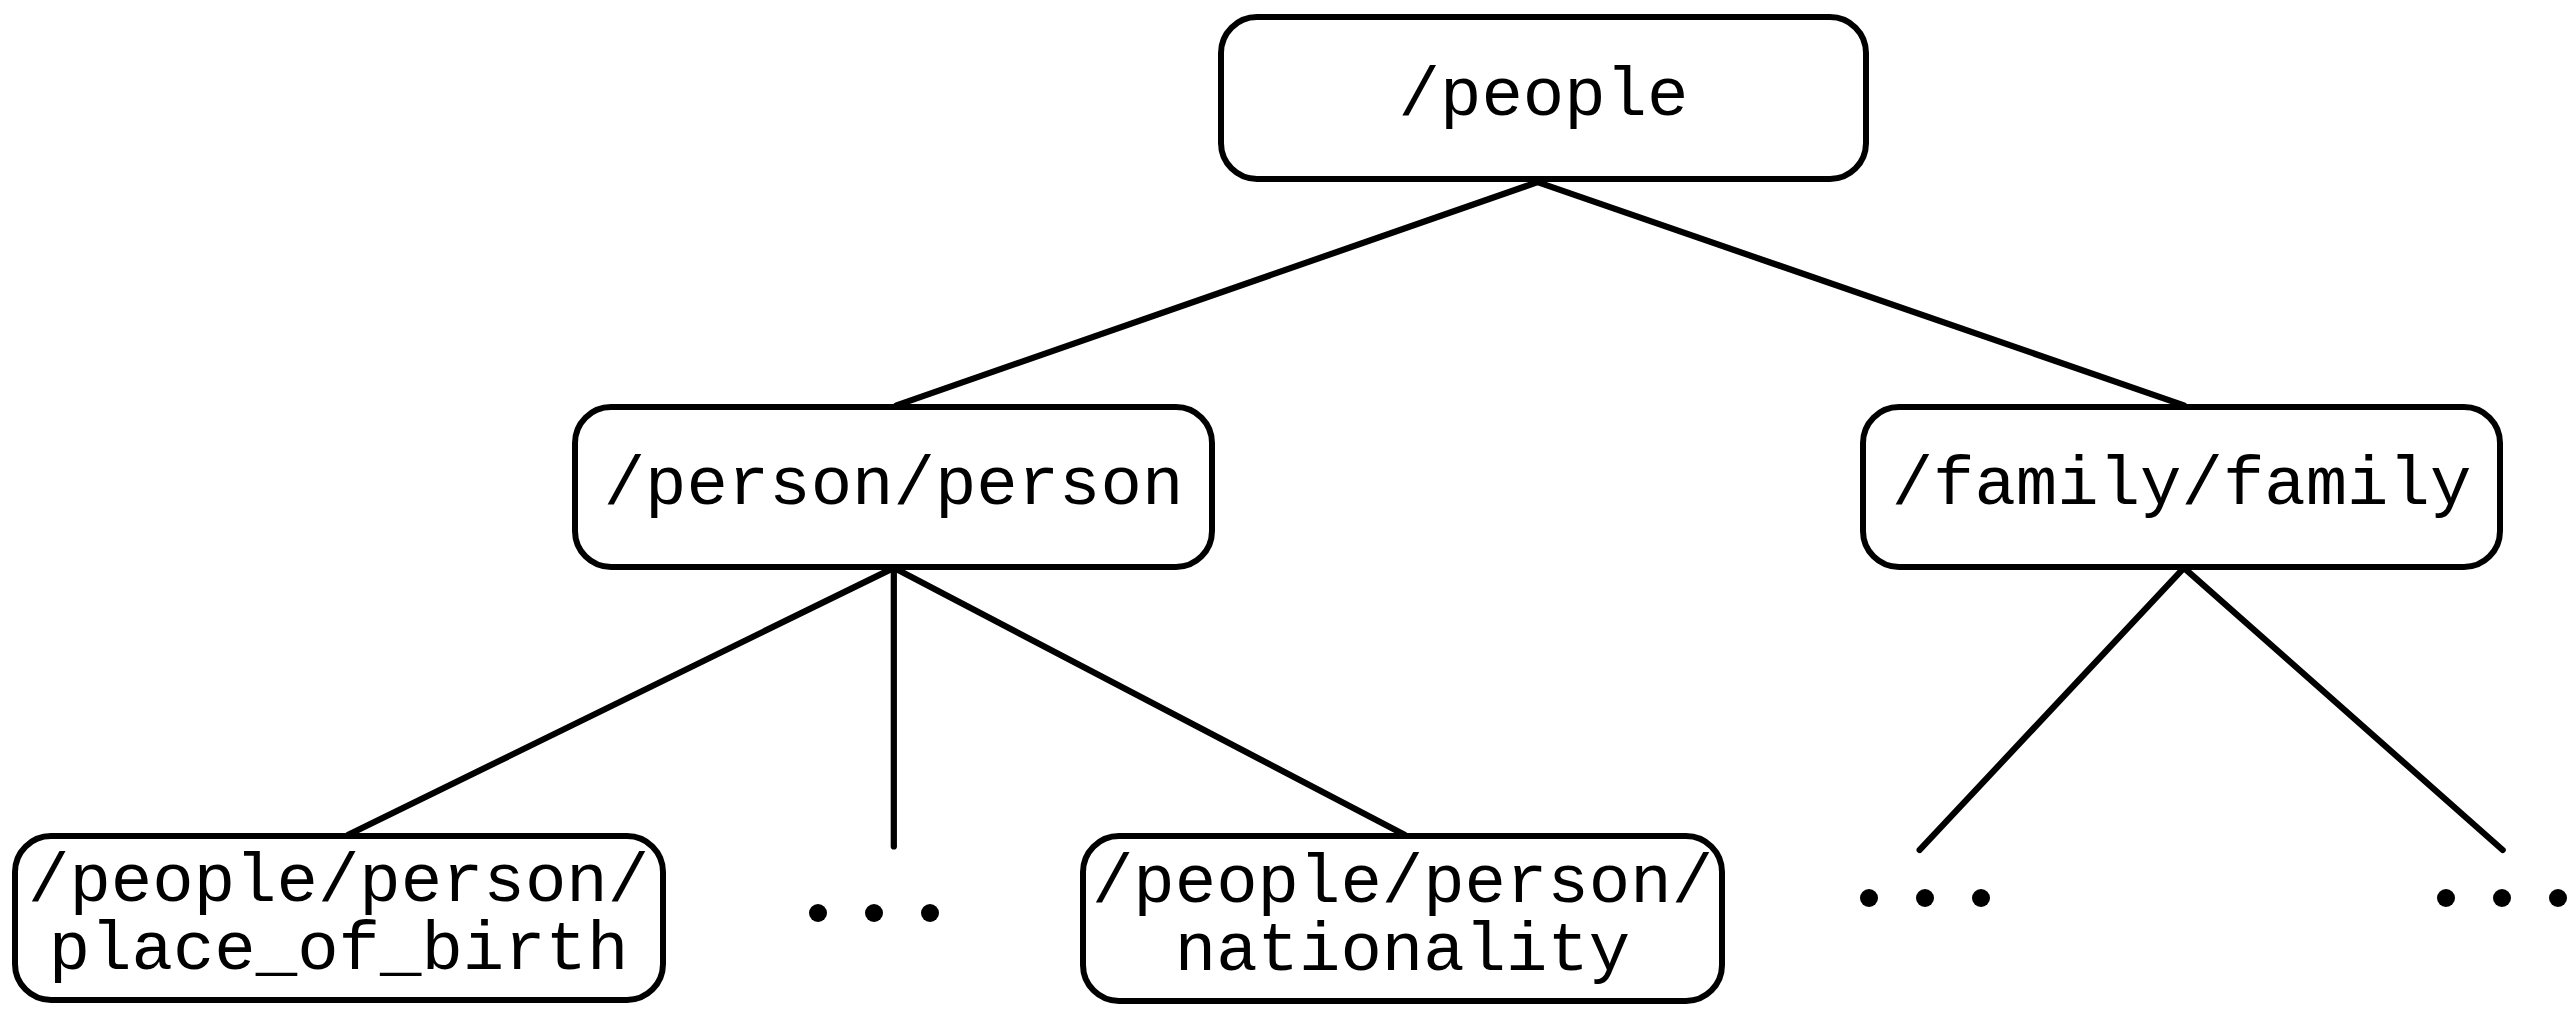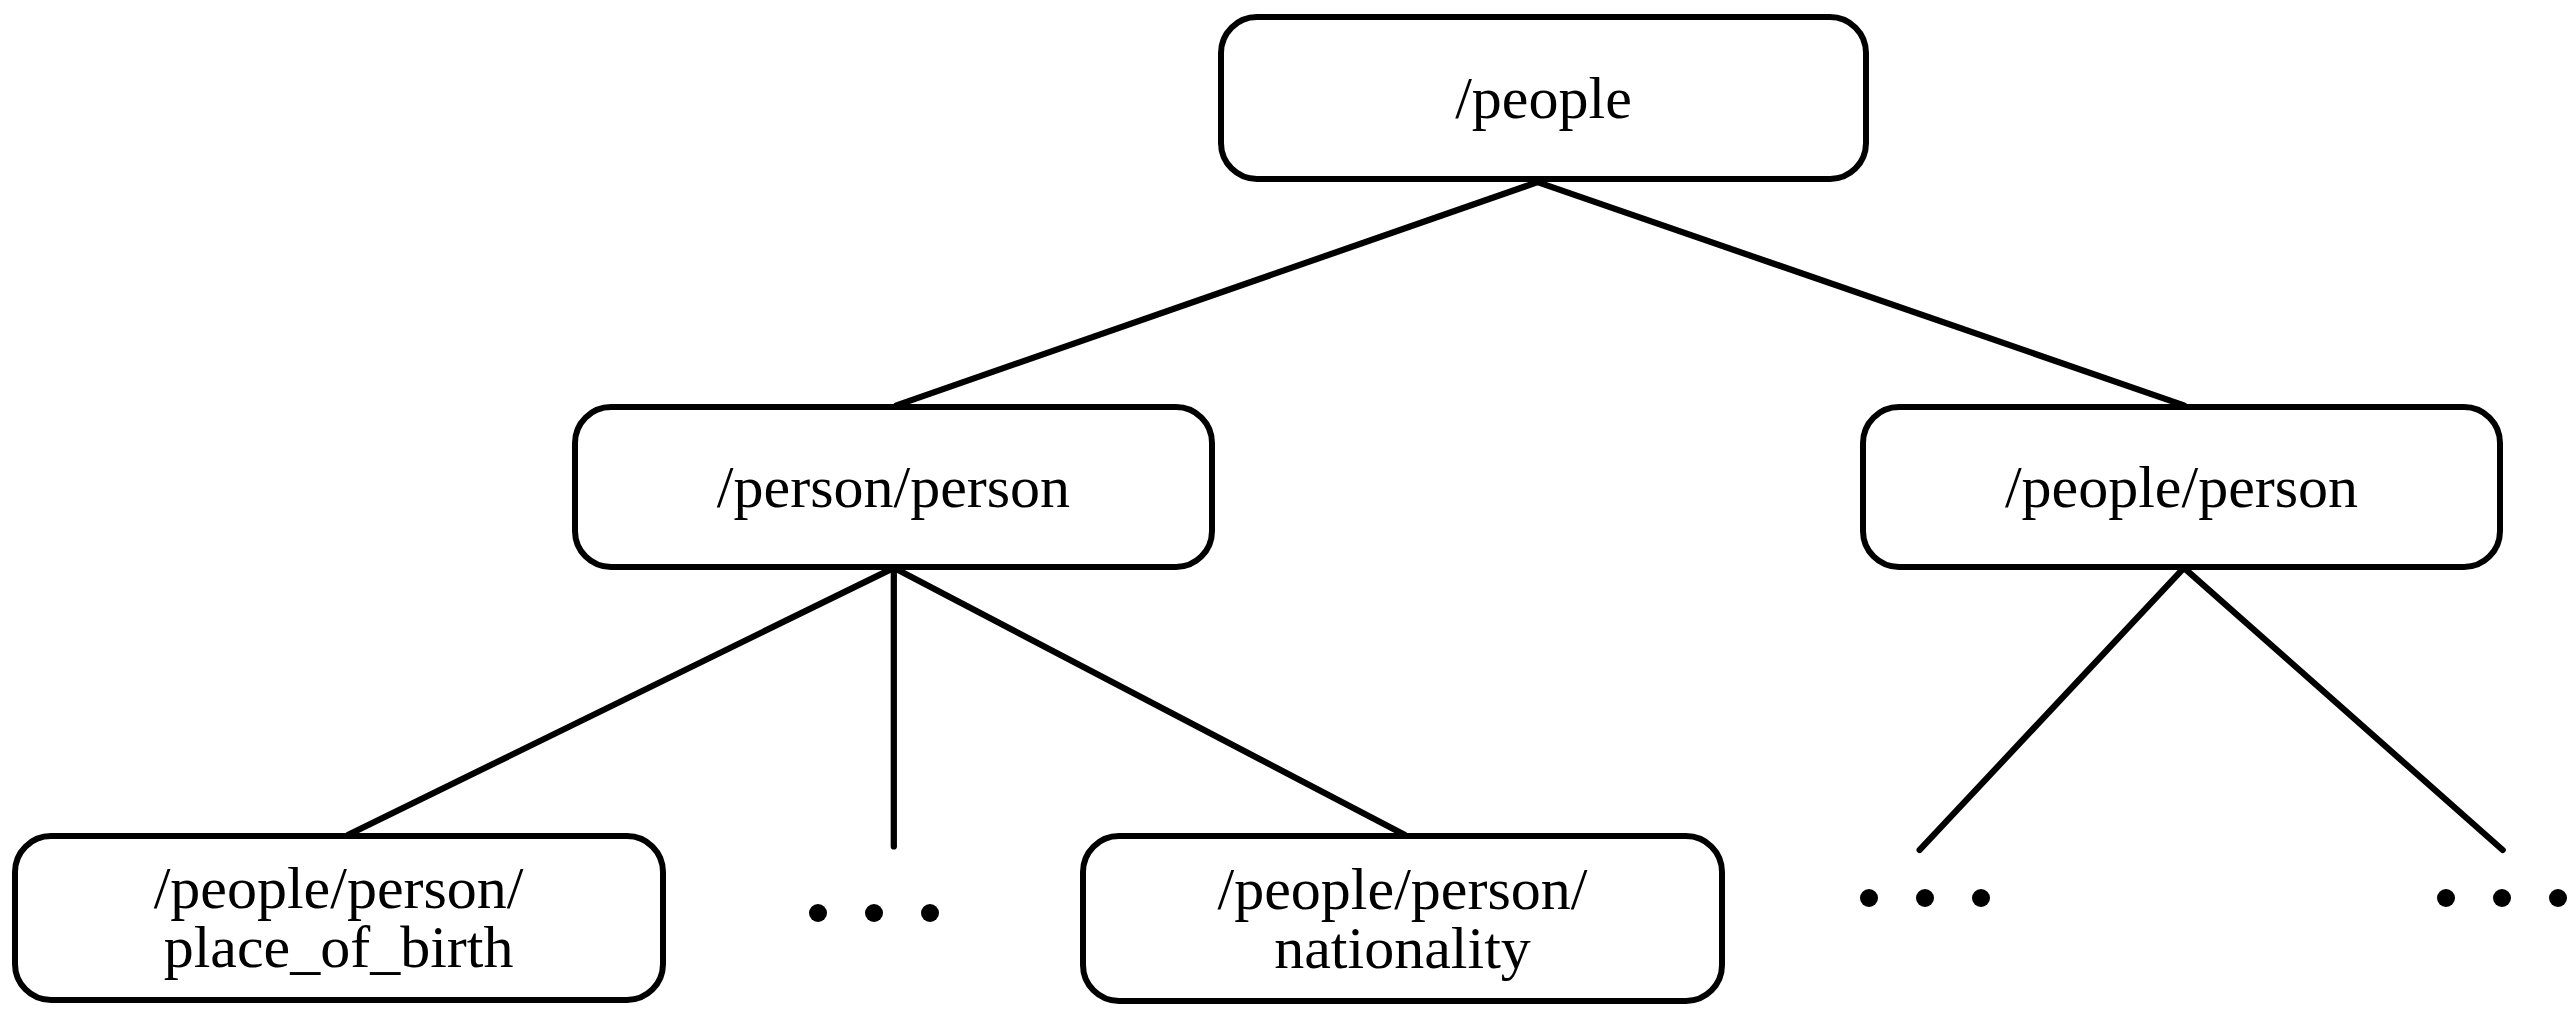--- a/index.html
+++ b/index.html
@@ -28,24 +28,25 @@
     box-sizing: border-box;
     border: 6.3px solid #000000;
     border-radius: 39px;
     background: #ffffff;
     display: flex;
     align-items: center;
     justify-content: center;
     text-align: center;
   }
   .node .label {
-    font-size: 60px;
+    font-size: 69px;
     line-height: 0.98;
     white-space: pre-line;
     color: #000000;
+    font-family: Liberation Mono, monospace;
   }
   .node-root        { left: 1218px; top: 14.3px;  width: 651px; height: 168px; }
   .node-person      { left: 572px;  top: 404px; width: 643px; height: 166px; }
   .node-family      { left: 1860px; top: 404px; width: 643px; height: 166px; }
   .node-place       { left: 11.6px;   top: 833px; width: 654px; height: 170px; }
   .node-nationality { left: 1080px; top: 833px; width: 645px; height: 171px; }
 
   .ellipsis {
     position: absolute;
     display: flex;
@@ -91,21 +92,21 @@
 
   <div class="node node-root">
     <span class="label">/people</span>
   </div>
 
   <div class="node node-person">
     <span class="label">/person/person</span>
   </div>
 
   <div class="node node-family">
-    <span class="label">/people/person</span>
+    <span class="label">/family/family</span>
   </div>
 
   <div class="node node-place">
     <span class="label">/people/person/
 place_of_birth</span>
   </div>
 
   <div class="node node-nationality">
     <span class="label">/people/person/
 nationality</span>

